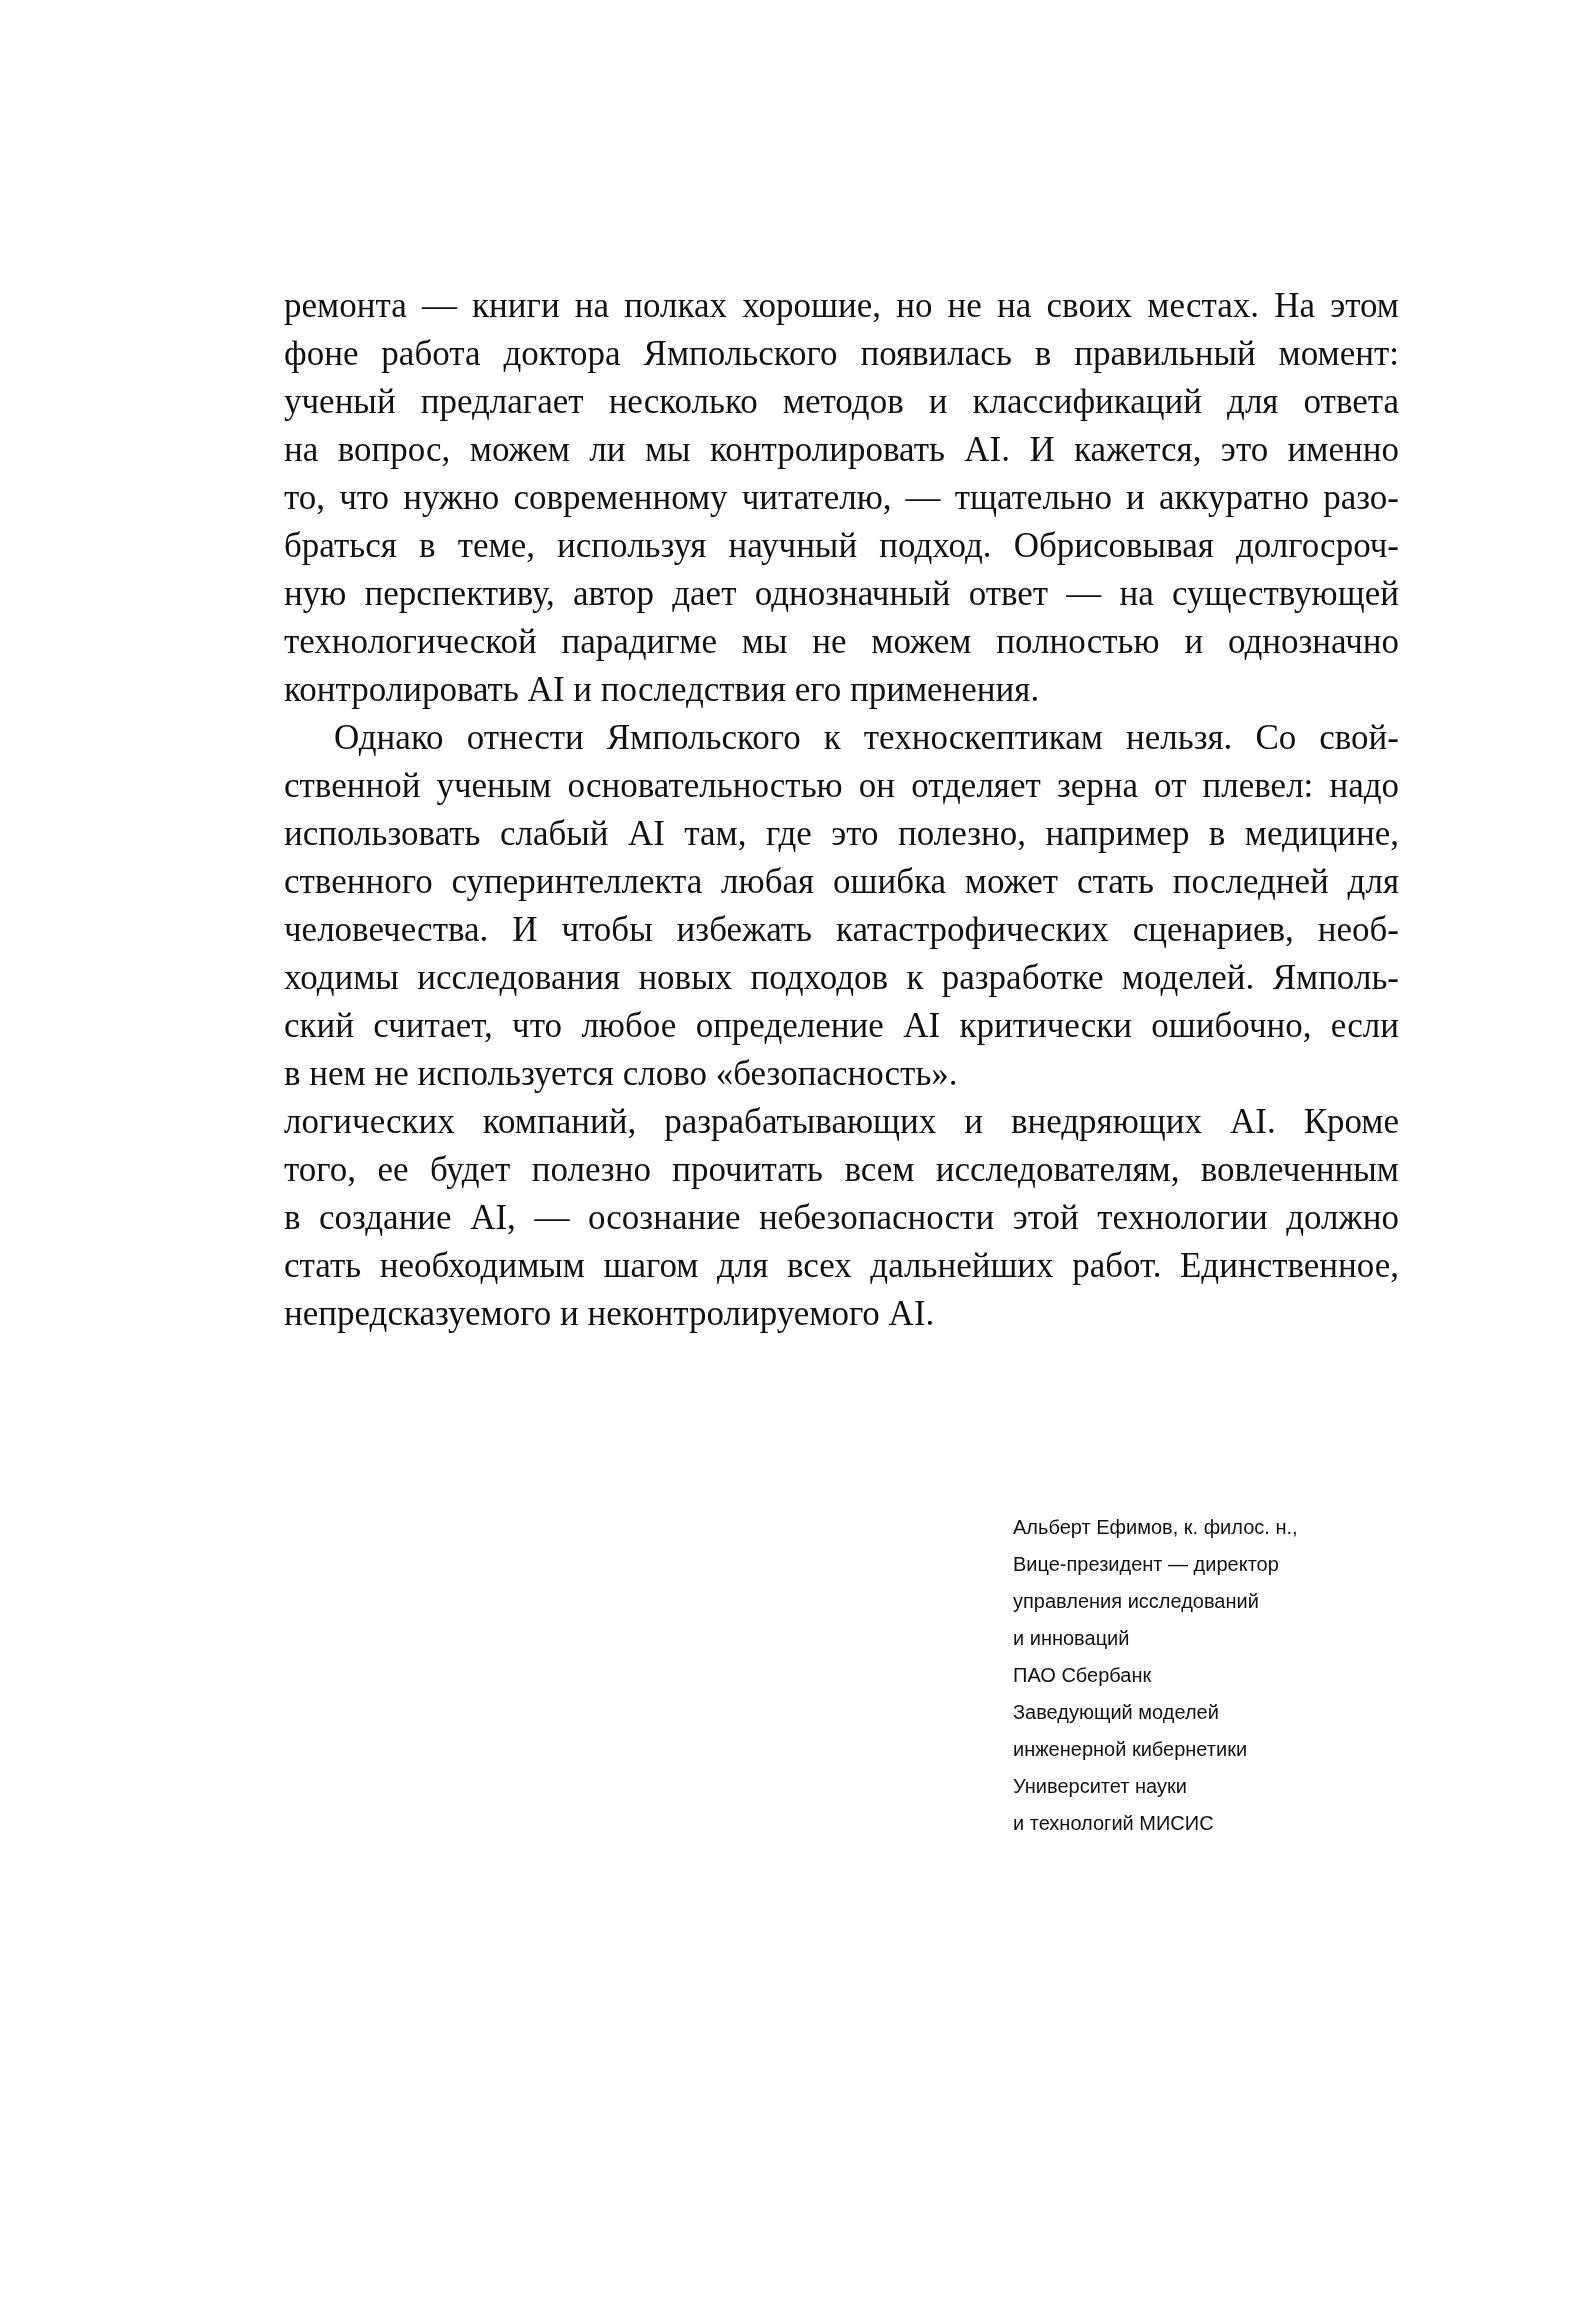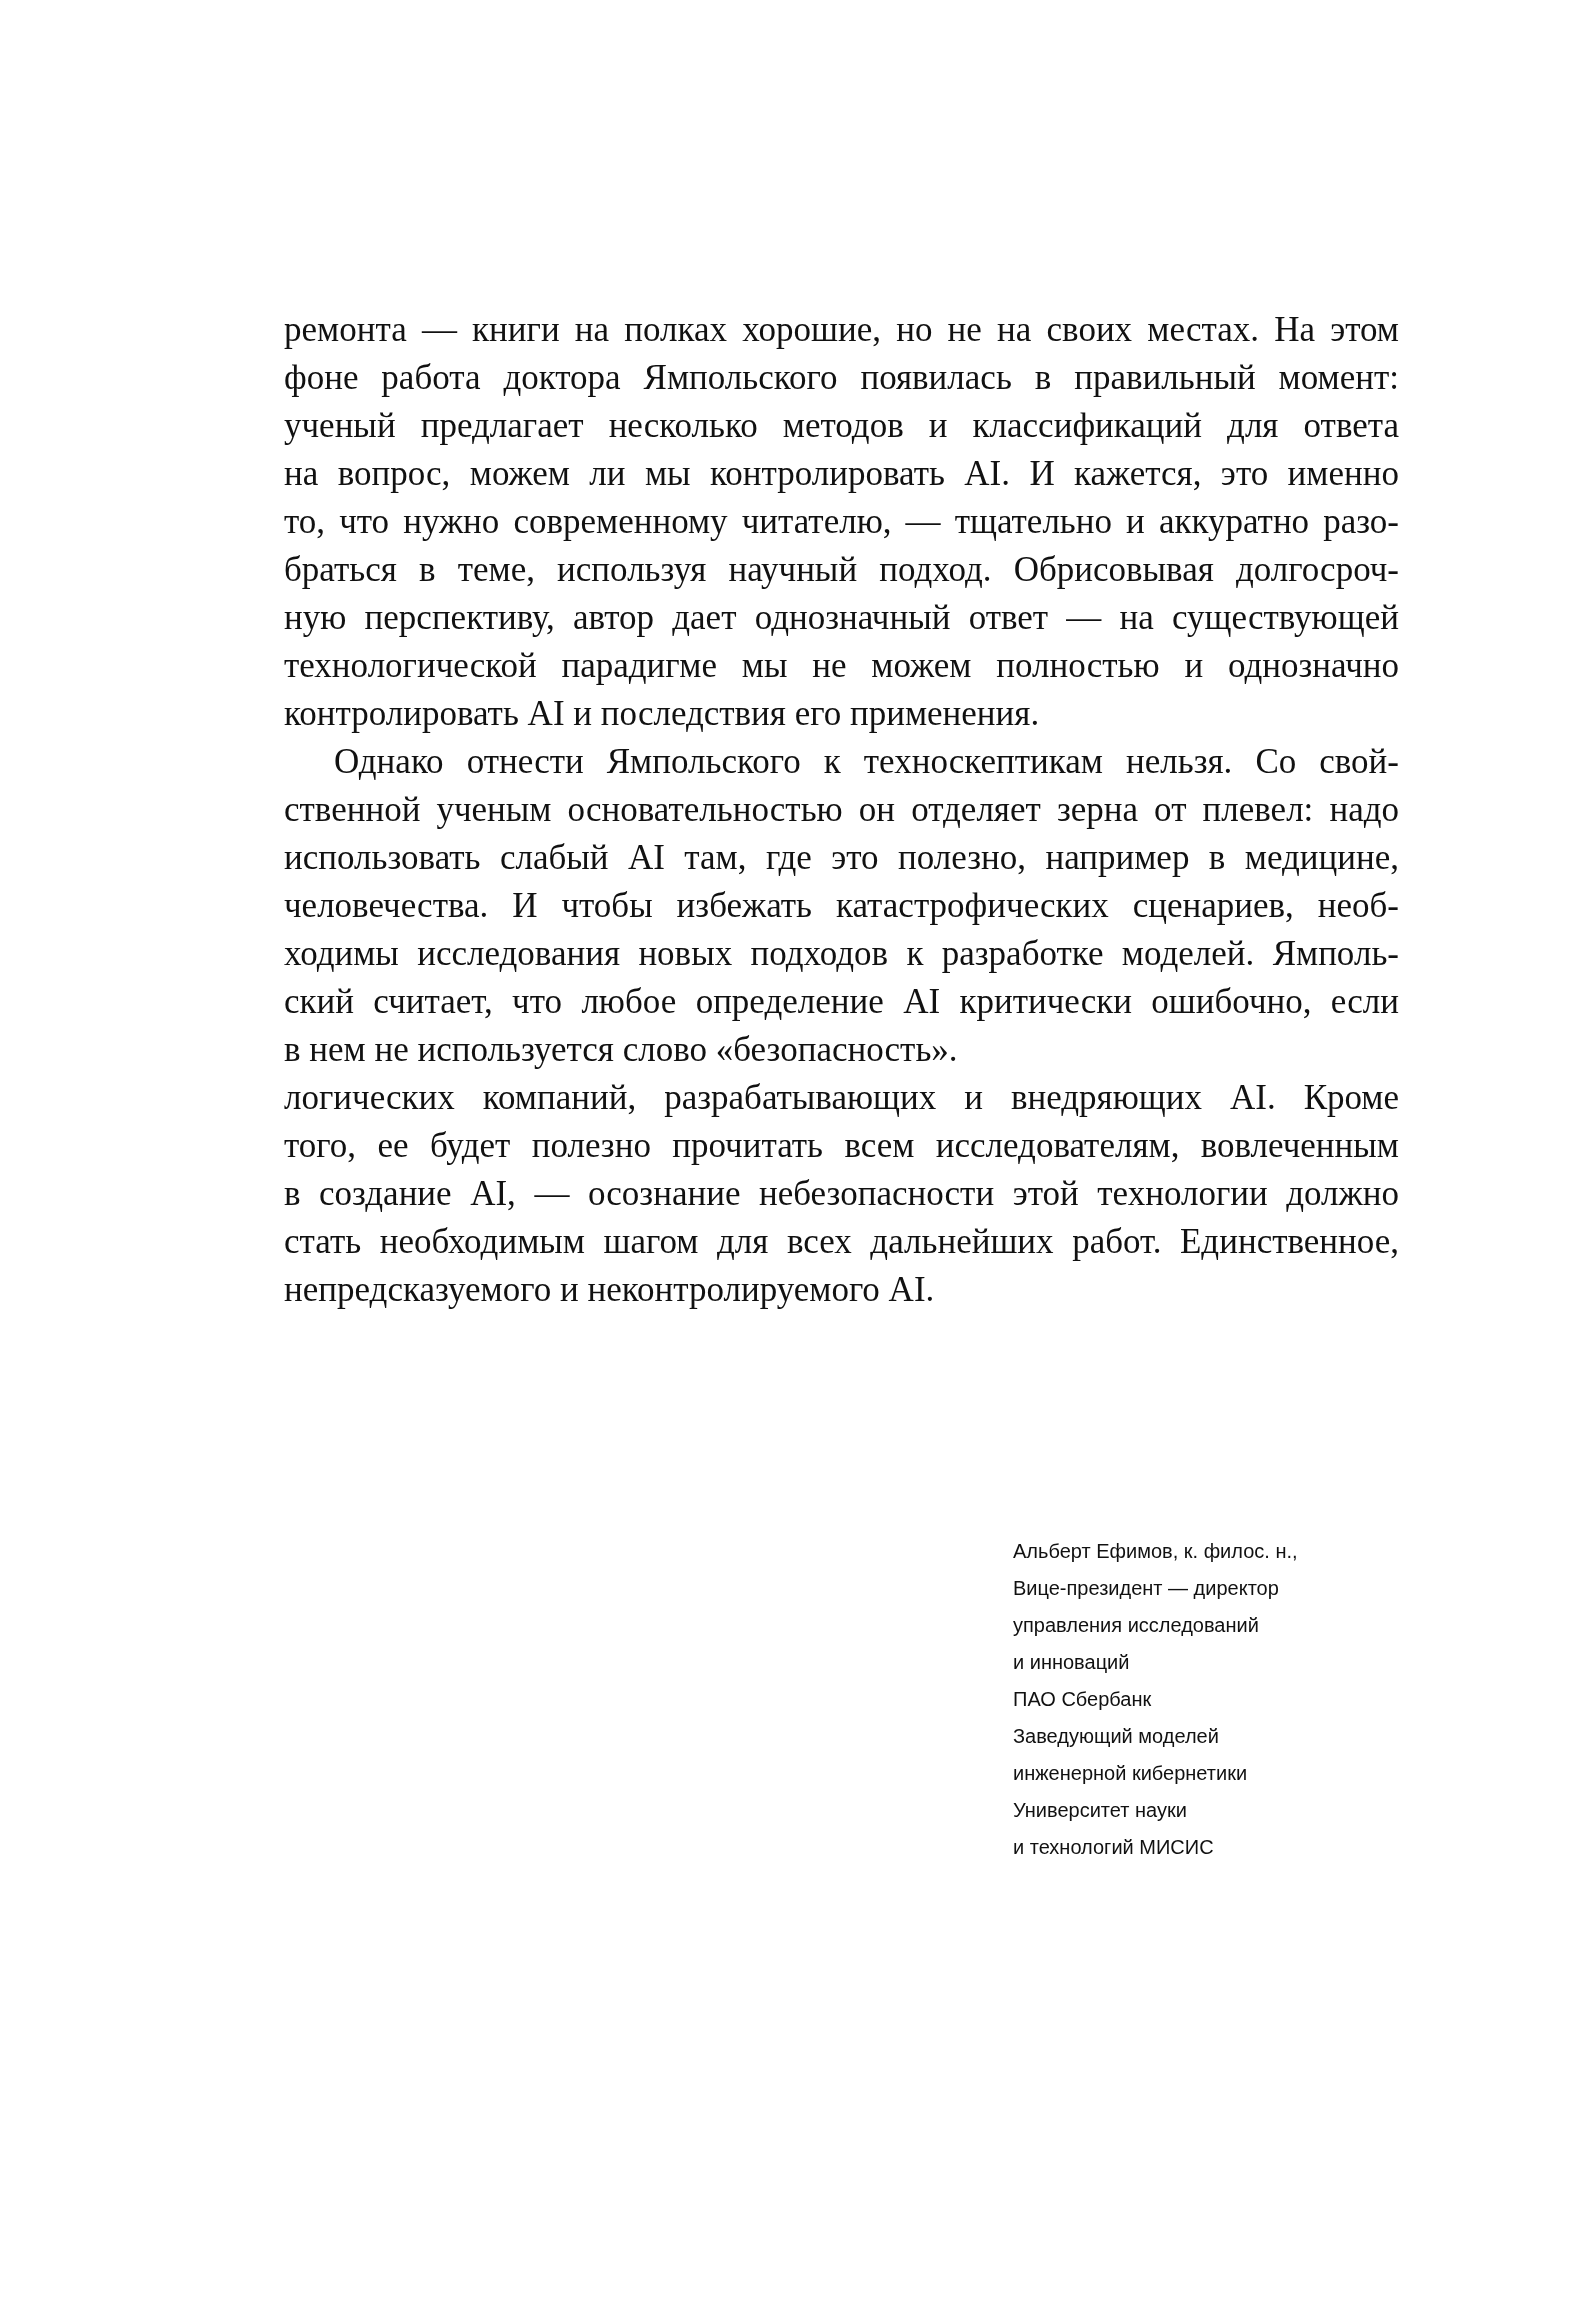--- a/index.html
+++ b/index.html
@@ -13,21 +13,20 @@
       position: relative;
       overflow: hidden;
       color: #111111;
     }
     .page {
       position: absolute;
       left: 0; top: 0;
       width: 1590px;
       height: 1663px;
       background: #ffffff;
-      margin-top: 24px;
     }
     .body-text {
       position: absolute;
       left: 284px;
       top: 282px;
       width: 1115px;
       font-family: "Liberation Serif", "DejaVu Serif", serif;
       font-size: 35px;
       line-height: 48px;
       color: #111111;
@@ -82,20 +81,21 @@
       <span class="line">браться в теме, используя научный подход. Обрисовывая долгосроч-</span>
       <span class="line">ную перспективу, автор дает однозначный ответ — на существующей</span>
       <span class="line">технологической парадигме мы не можем полностью и однозначно</span>
       <span class="line last">контролировать AI и последствия его применения.</span>
     </div>
 
     <div class="paragraph">
       <span class="line indent">Однако отнести Ямпольского к техноскептикам нельзя. Со свой-</span>
       <span class="line">ственной ученым основательностью он отделяет зерна от плевел: надо</span>
       <span class="line">использовать слабый AI там, где это полезно, например в медицине,</span>
+      <span class="line">ственного суперинтеллекта любая ошибка может стать последней для</span>
       <span class="line">человечества. И чтобы избежать катастрофических сценариев, необ-</span>
       <span class="line">ходимы исследования новых подходов к разработке моделей. Ямполь-</span>
       <span class="line">ский считает, что любое определение AI критически ошибочно, если</span>
       <span class="line last">в нем не используется слово «безопасность».</span>
     </div>
 
     <div class="paragraph">
       <span class="line">логических компаний, разрабатывающих и внедряющих AI. Кроме</span>
       <span class="line">того, ее будет полезно прочитать всем исследователям, вовлеченным</span>
       <span class="line">в создание AI, — осознание небезопасности этой технологии должно</span>

